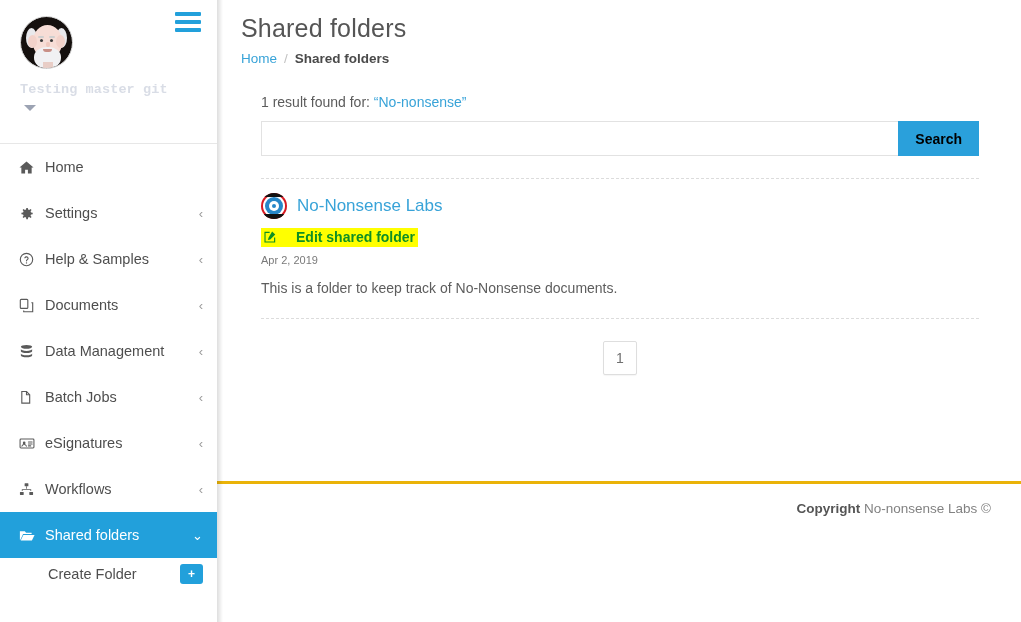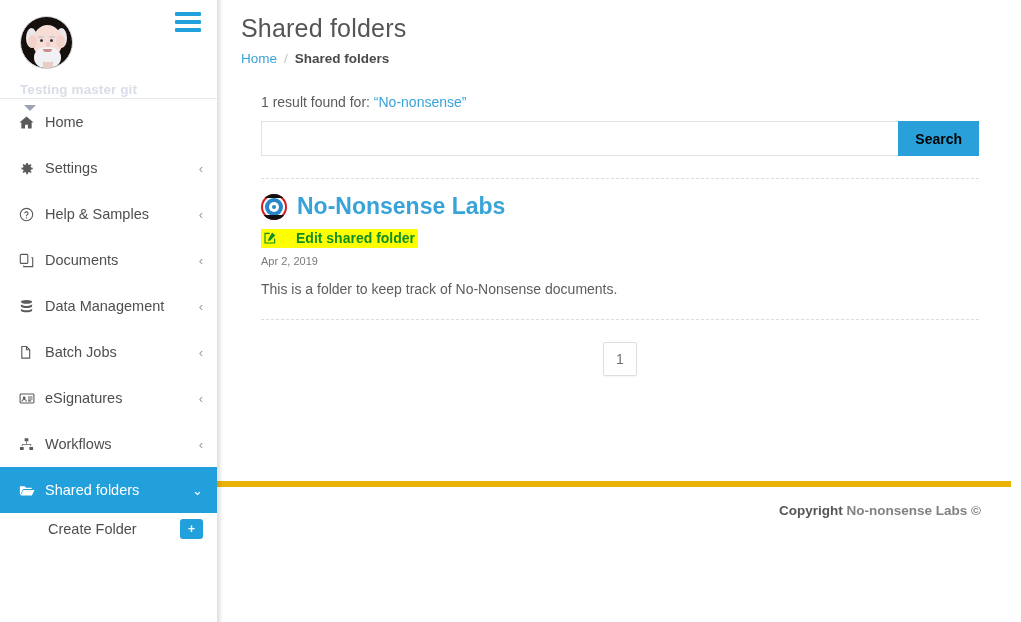--- a/index.html
+++ b/index.html
@@ -25,23 +25,24 @@
     position: absolute;
     left: 217px; top: 0;
     width: 6px; height: 622px;
     background: linear-gradient(to right, rgba(0,0,0,0.13), rgba(0,0,0,0));
     z-index: 30;
     pointer-events: none;
   }
 
   .profile {
     position: relative;
-    height: 99px;
+    height: 144px;
     border-bottom: 1px solid #e7e7e7;
     padding: 16px 0 0 20px;
+    font-family: Liberation Mono, monospace;
   }
   .avatar {
     width: 53px; height: 53px;
     border-radius: 50%;
     background: #15100e;
     position: relative;
     overflow: hidden;
     border: 1px solid #dfdfdf;
   }
   
@@ -284,22 +285,22 @@
   .folder-logo .band-t {
     position: absolute; left: 0; top: 0; width: 26px; height: 4px;
     background: #111;
   }
   .folder-logo .band-b {
     position: absolute; left: 0; bottom: 0; width: 26px; height: 5px;
     background: #111;
   }
   .result-title {
     color: #38a3d8;
-    font-size: 23px;
-    font-weight: bold;
+    font-size: 17px;
+    font-weight: normal;
     cursor: pointer;
     text-align: right;
   }
 
   .edit-link-wrap { margin-top: 9px; }
   .edit-link {
     display: inline-flex;
     align-items: center;
     gap: 19px;
     background: #ffff00;
@@ -342,31 +343,30 @@
     display: flex;
     align-items: center;
     justify-content: center;
     border-radius: 2px;
     cursor: pointer;
     box-shadow: 0 1px 1px rgba(0,0,0,.04);
   }
 
   .footer {
     position: absolute;
-    left: 0; right: 10px;
+    left: 0; right: 0;
     top: 481px;
     height: 52px;
-    border-top: 6px solid #eab308;
+    border-top: 3px solid #eab308;
     display: flex;
     align-items: center;
     justify-content: flex-end;
     padding-right: 30px;
     font-size: 13.5px;
     color: #828282;
-    font-weight: bold;
   }
   .footer b { color: #555; }
 </style>
 </head>
 <body>
 
 <div class="app">
 
   <aside class="sidebar">
 

